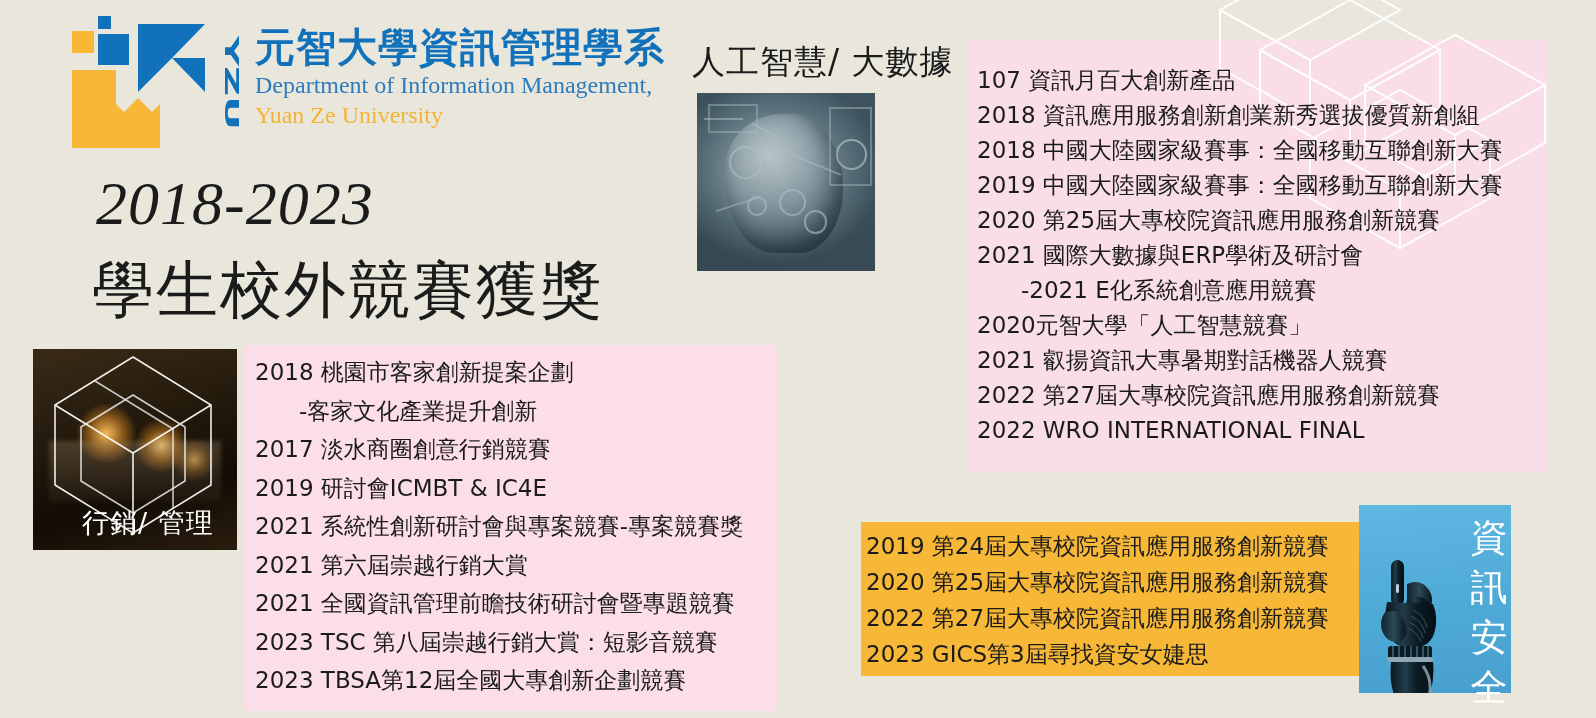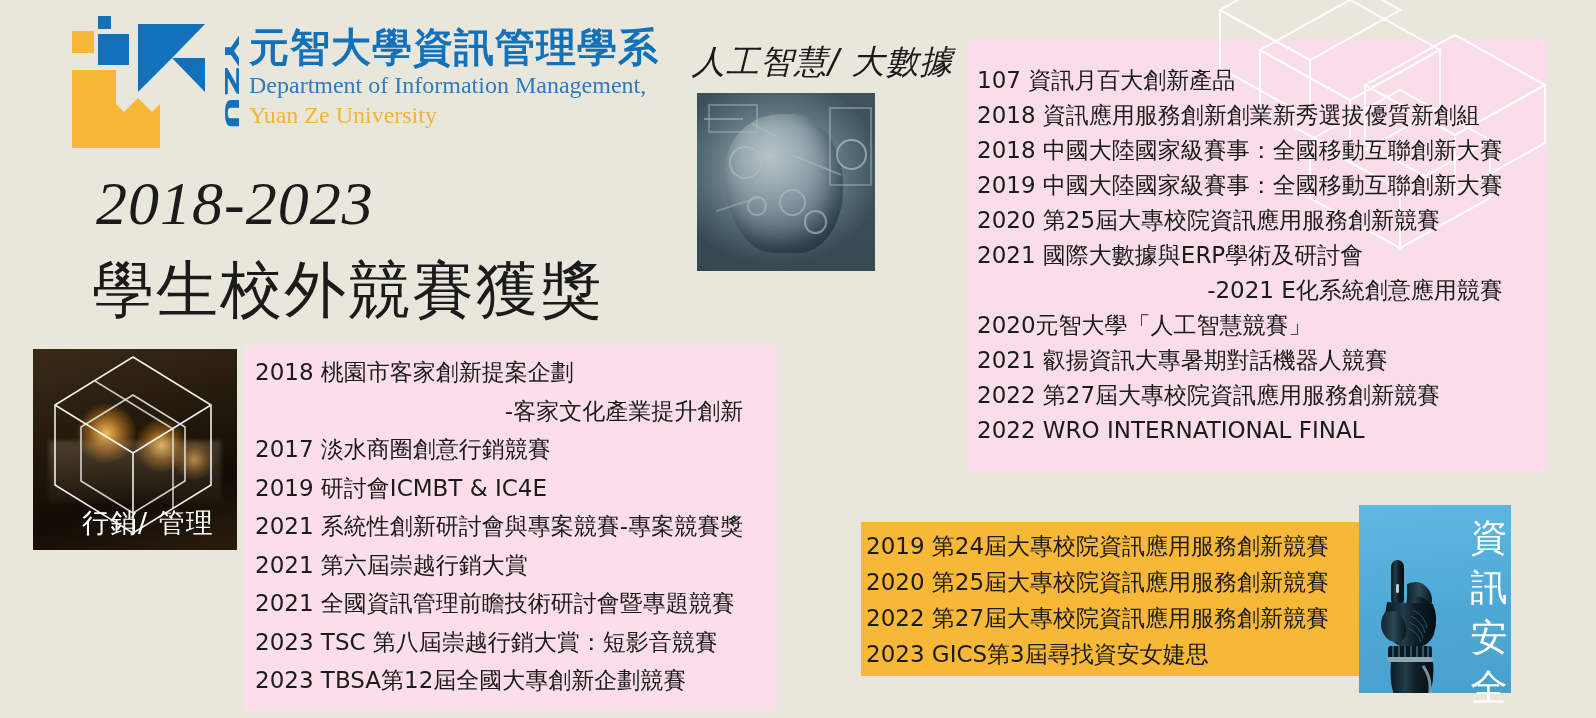--- a/index.html
+++ b/index.html
@@ -26,21 +26,21 @@
     width: 600px;
     height: 140px;
   }
   .logo-mark {
     position: absolute;
     left: 0; top: 0;
     width: 185px; height: 140px;
   }
   .logo-text-block {
     position: absolute;
-    left: 187px;
+    left: 193px;
     top: 14px;
     width: 450px;
   }
   .logo-cn {
     font-size: 40px;
     font-weight: 700;
     letter-spacing: 1px;
     color: #1172BB;
     line-height: 1.05;
     white-space: nowrap;
@@ -88,21 +88,20 @@
   
   .ai-header {
     position: absolute;
     left: 692px;
     top: 40px;
     font-family: "DejaVu Sans", "Liberation Sans", sans-serif;
     font-size: 33px;
     color: #1B1B1B;
     letter-spacing: 1px;
     white-space: nowrap;
-    font-style: italic;
   }
 
   
   .ai-image {
     position: absolute;
     left: 697px;
     top: 93px;
     width: 178px;
     height: 178px;
     overflow: hidden;
@@ -242,21 +241,21 @@
   .list-orange {
     left: 866px;
     top: 528px;
     font-size: 23px;
     line-height: 36px;
   }
   .list .row { height: inherit; }
   .list-right .row { height: 35px; }
   .list-left .row { height: 38.5px; }
   .list-orange .row { height: 36px; }
-  .indent { padding-left: 44px; text-align: right; }
+  .indent { padding-left: 44px; }
 
   
   .sec-image {
     position: absolute;
     left: 1359px;
     top: 505px;
     width: 152px;
     height: 188px;
     overflow: hidden;
     background: #57B2DE;

